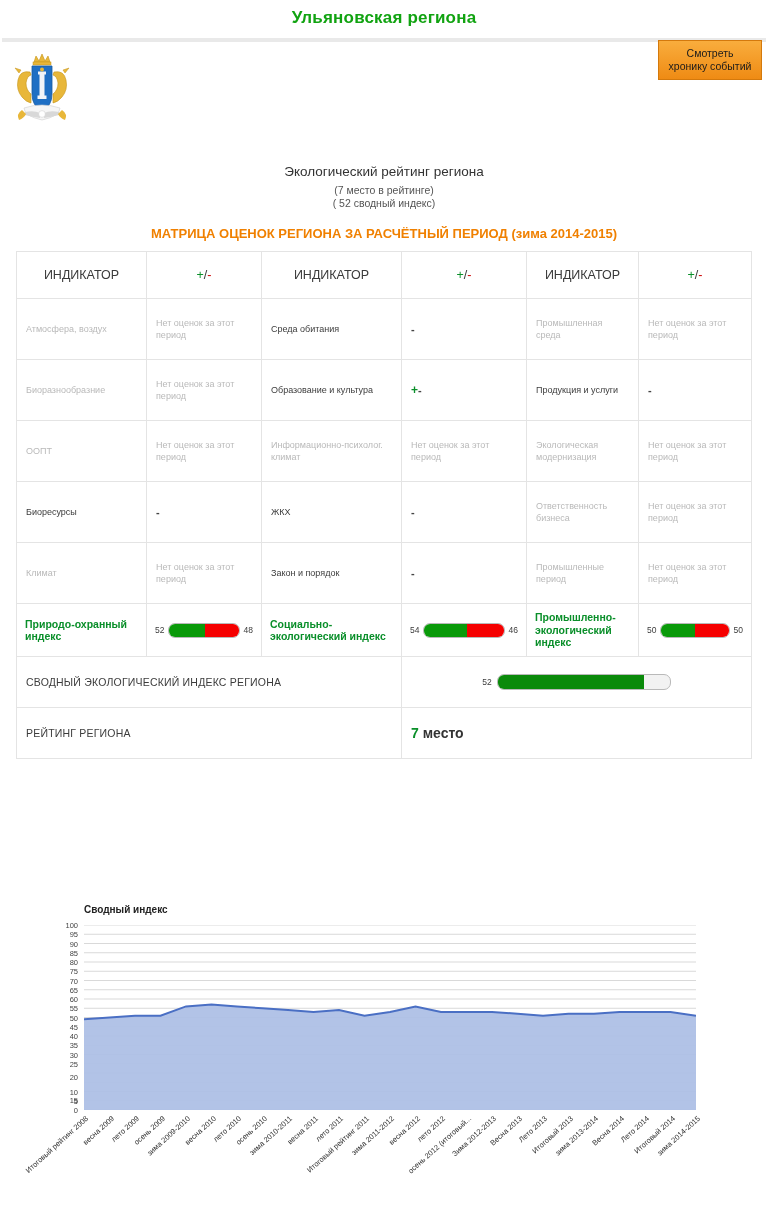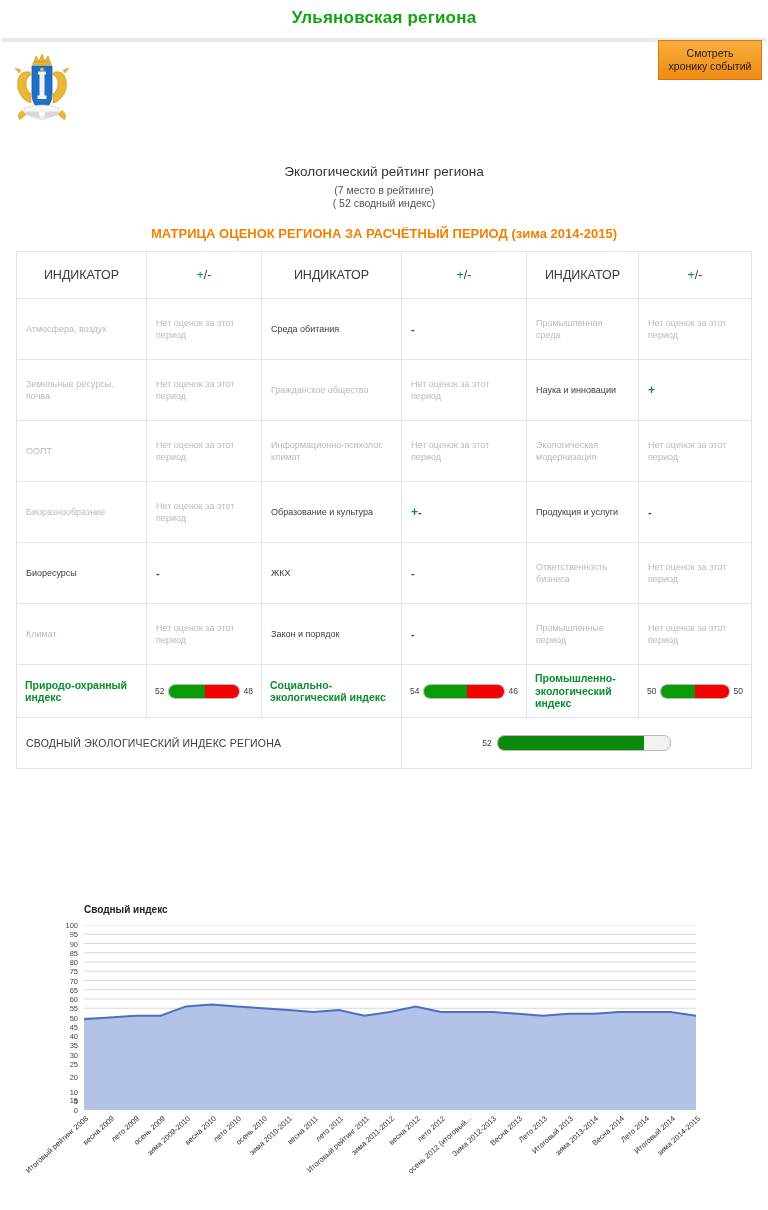--- a/index.html
+++ b/index.html
@@ -313,42 +313,34 @@
   <tbody id="matrix-body">
       <tr class="mrow">
         <td class="ind dim">Атмосфера, воздух</td>
         <td class="val dim">Нет оценок за этот период</td>
         <td class="ind">Среда обитания</td>
         <td class="val"><span class="sign-minus">-</span></td>
         <td class="ind dim">Промышленная среда</td>
         <td class="val dim">Нет оценок за этот период</td>
       </tr>
       <tr class="mrow">
-        <td class="ind dim">Земельные ресурсы, почва</td>
-        <td class="val dim">Нет оценок за этот период</td>
-        <td class="ind dim">Гражданское общество</td>
-        <td class="val dim">Нет оценок за этот период</td>
-        <td class="ind">Наука и инновации</td>
-        <td class="val"><span class="sign-plus">+</span></td>
-      </tr>
-      <tr class="mrow">
-        <td class="ind dim">ООПТ</td>
-        <td class="val dim">Нет оценок за этот период</td>
-        <td class="ind dim">Информационно-психолог. климат</td>
-        <td class="val dim">Нет оценок за этот период</td>
-        <td class="ind dim">Экологическая модернизация</td>
-        <td class="val dim">Нет оценок за этот период</td>
-      </tr>
-      <tr class="mrow">
         <td class="ind dim">Биоразнообразние</td>
         <td class="val dim">Нет оценок за этот период</td>
         <td class="ind">Образование и культура</td>
         <td class="val"><span class="sign-plus">+</span><span class="sign-minus">-</span></td>
         <td class="ind">Продукция и услуги</td>
         <td class="val"><span class="sign-minus">-</span></td>
+      </tr>
+      <tr class="mrow">
+        <td class="ind dim">ООПТ</td>
+        <td class="val dim">Нет оценок за этот период</td>
+        <td class="ind dim">Информационно-психолог. климат</td>
+        <td class="val dim">Нет оценок за этот период</td>
+        <td class="ind dim">Экологическая модернизация</td>
+        <td class="val dim">Нет оценок за этот период</td>
       </tr>
       <tr class="mrow">
         <td class="ind">Биоресурсы</td>
         <td class="val"><span class="sign-minus">-</span></td>
         <td class="ind">ЖКХ</td>
         <td class="val"><span class="sign-minus">-</span></td>
         <td class="ind dim">Ответственность бизнеса</td>
         <td class="val dim">Нет оценок за этот период</td>
       </tr>
       <tr class="mrow">
@@ -397,20 +389,24 @@
       <tr class="sum-row">
         <td class="sum-label" colspan="3">СВОДНЫЙ ЭКОЛОГИЧЕСКИЙ ИНДЕКС РЕГИОНА</td>
         <td colspan="3">
           <div class="bigbar-wrap">
             <span class="bar-num">52</span>
             <span class="bigbar">
               <span class="seg-green" style="width:85%"></span>
             </span>
           </div>
         </td>
+      </tr>
+      <tr class="sum-row">
+        <td class="sum-label" colspan="3">РЕЙТИНГ РЕГИОНА</td>
+        <td colspan="3" class="place-val"><span class="num">7</span> <span>место</span></td>
       </tr>
     </tbody>
 </table>
 
 <div class="chart-area">
   <div class="chart-title">Сводный индекс</div>
   <div class="ylabels" id="ylabels">
       <div style="top: 185px;">0</div>
       <div style="top: 175.75px;">5</div>
       <div style="top: 166.5px;">10</div>

